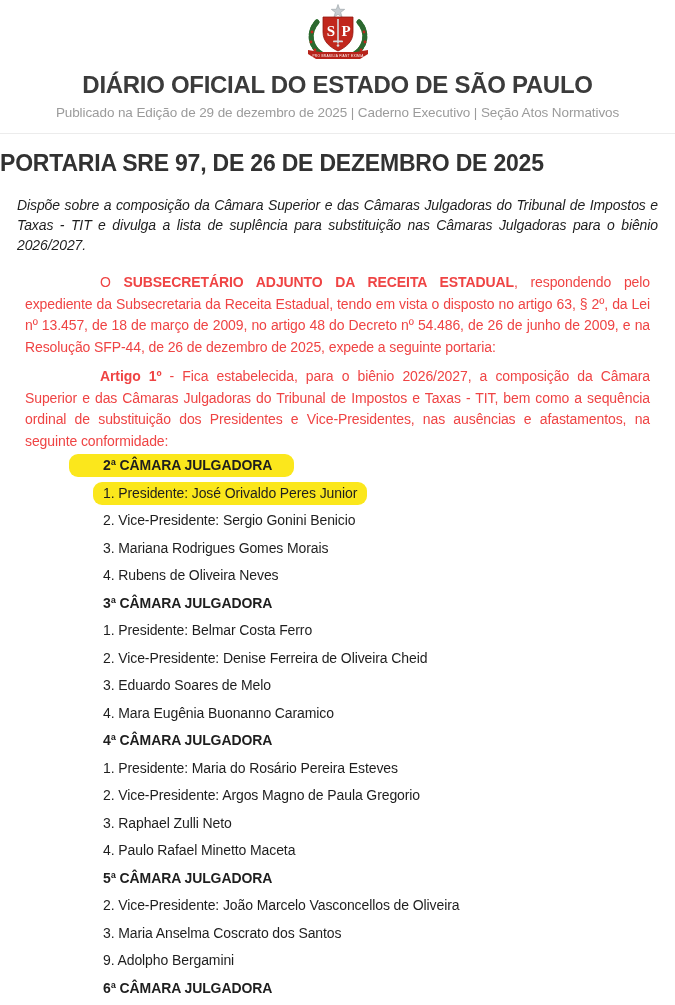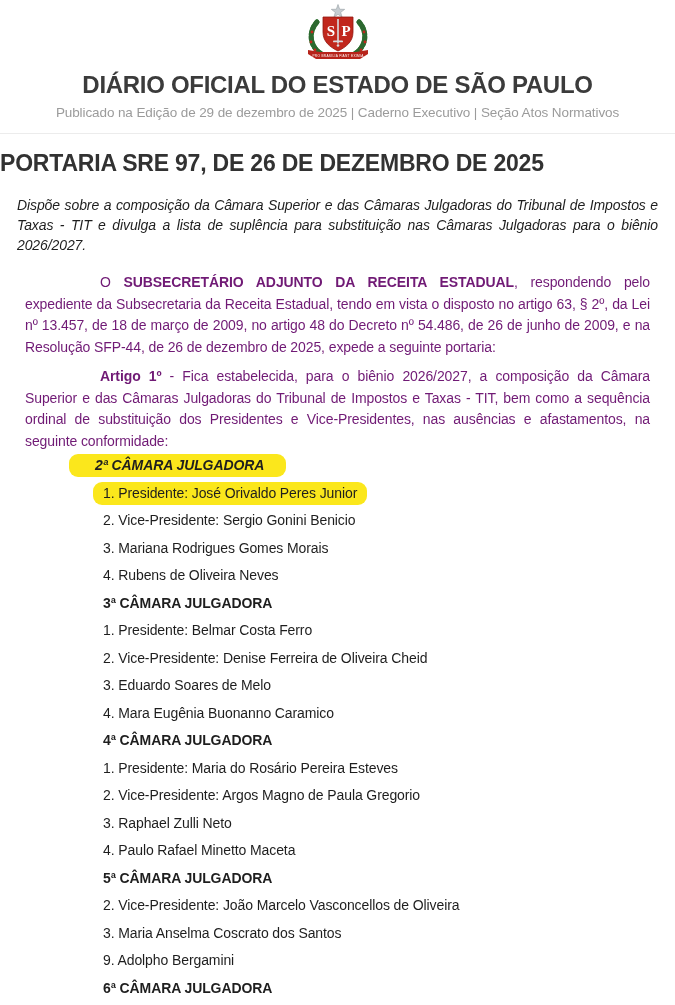--- a/index.html
+++ b/index.html
@@ -22,32 +22,32 @@
   .portaria-heading{
     margin:13px 0 0;font-size:23px;font-weight:700;
     color:#323232;line-height:32px;letter-spacing:-0.2px;
   }
   .summary{
     margin:16px 17px 17px;font-style:italic;text-align:justify;
     font-size:14px;line-height:20px;color:#1e1e1e;letter-spacing:-0.1px;
   }
   .body-par{
     margin:8px 25px 0;text-align:justify;text-indent:75px;
-    font-size:14px;line-height:21.5px;color:#701a75;letter-spacing:-0.1px;
+    font-size:14px;line-height:21.5px;color:#ef4444;letter-spacing:-0.1px;
   }
   .body-par b,.summary b{font-weight:700;}
   .member-list{margin:3px 25px 0 103px;}
   .list-row{line-height:21px;margin-bottom:6.5px;font-size:14px;color:#1e1e1e;letter-spacing:-0.1px;white-space:nowrap;}
   .list-row .bold{font-weight:700;}
   .hl{
     background:#fbe71c;border-radius:9px;
     padding:3px 10px 4px;margin-left:-10px;
   }
   .hl-wide{
-    padding-left:26px;margin-left:-34px;padding-right:22px;font-style:italic;
+    padding-left:34px;margin-left:-34px;padding-right:22px;
   }
 </style>
 </head>
 <body>
 
 <div class="page">
 
   <header class="gazette-header">
     <div class="logo-wrap">
       <svg width="76" height="56" viewBox="0 0 76 56">

